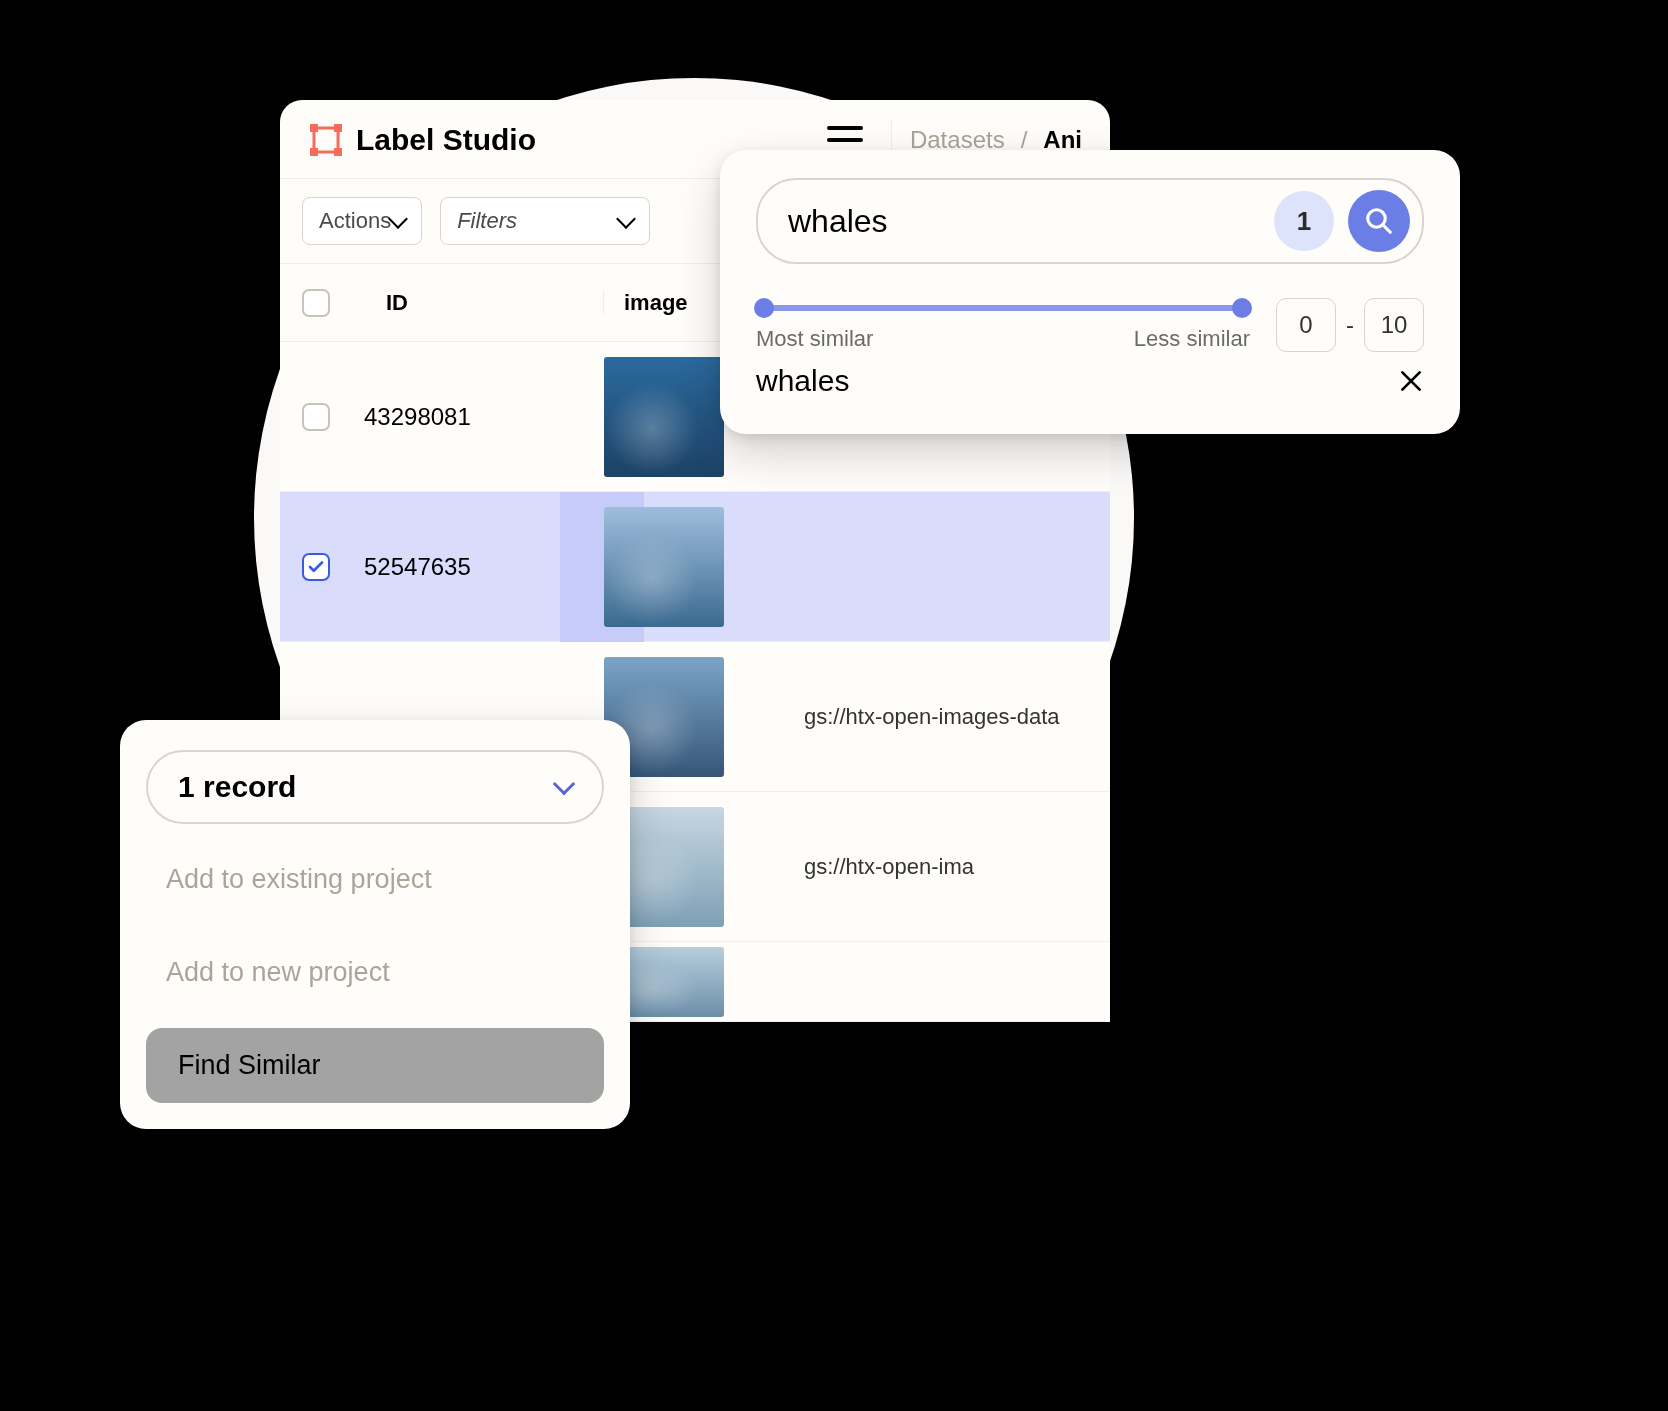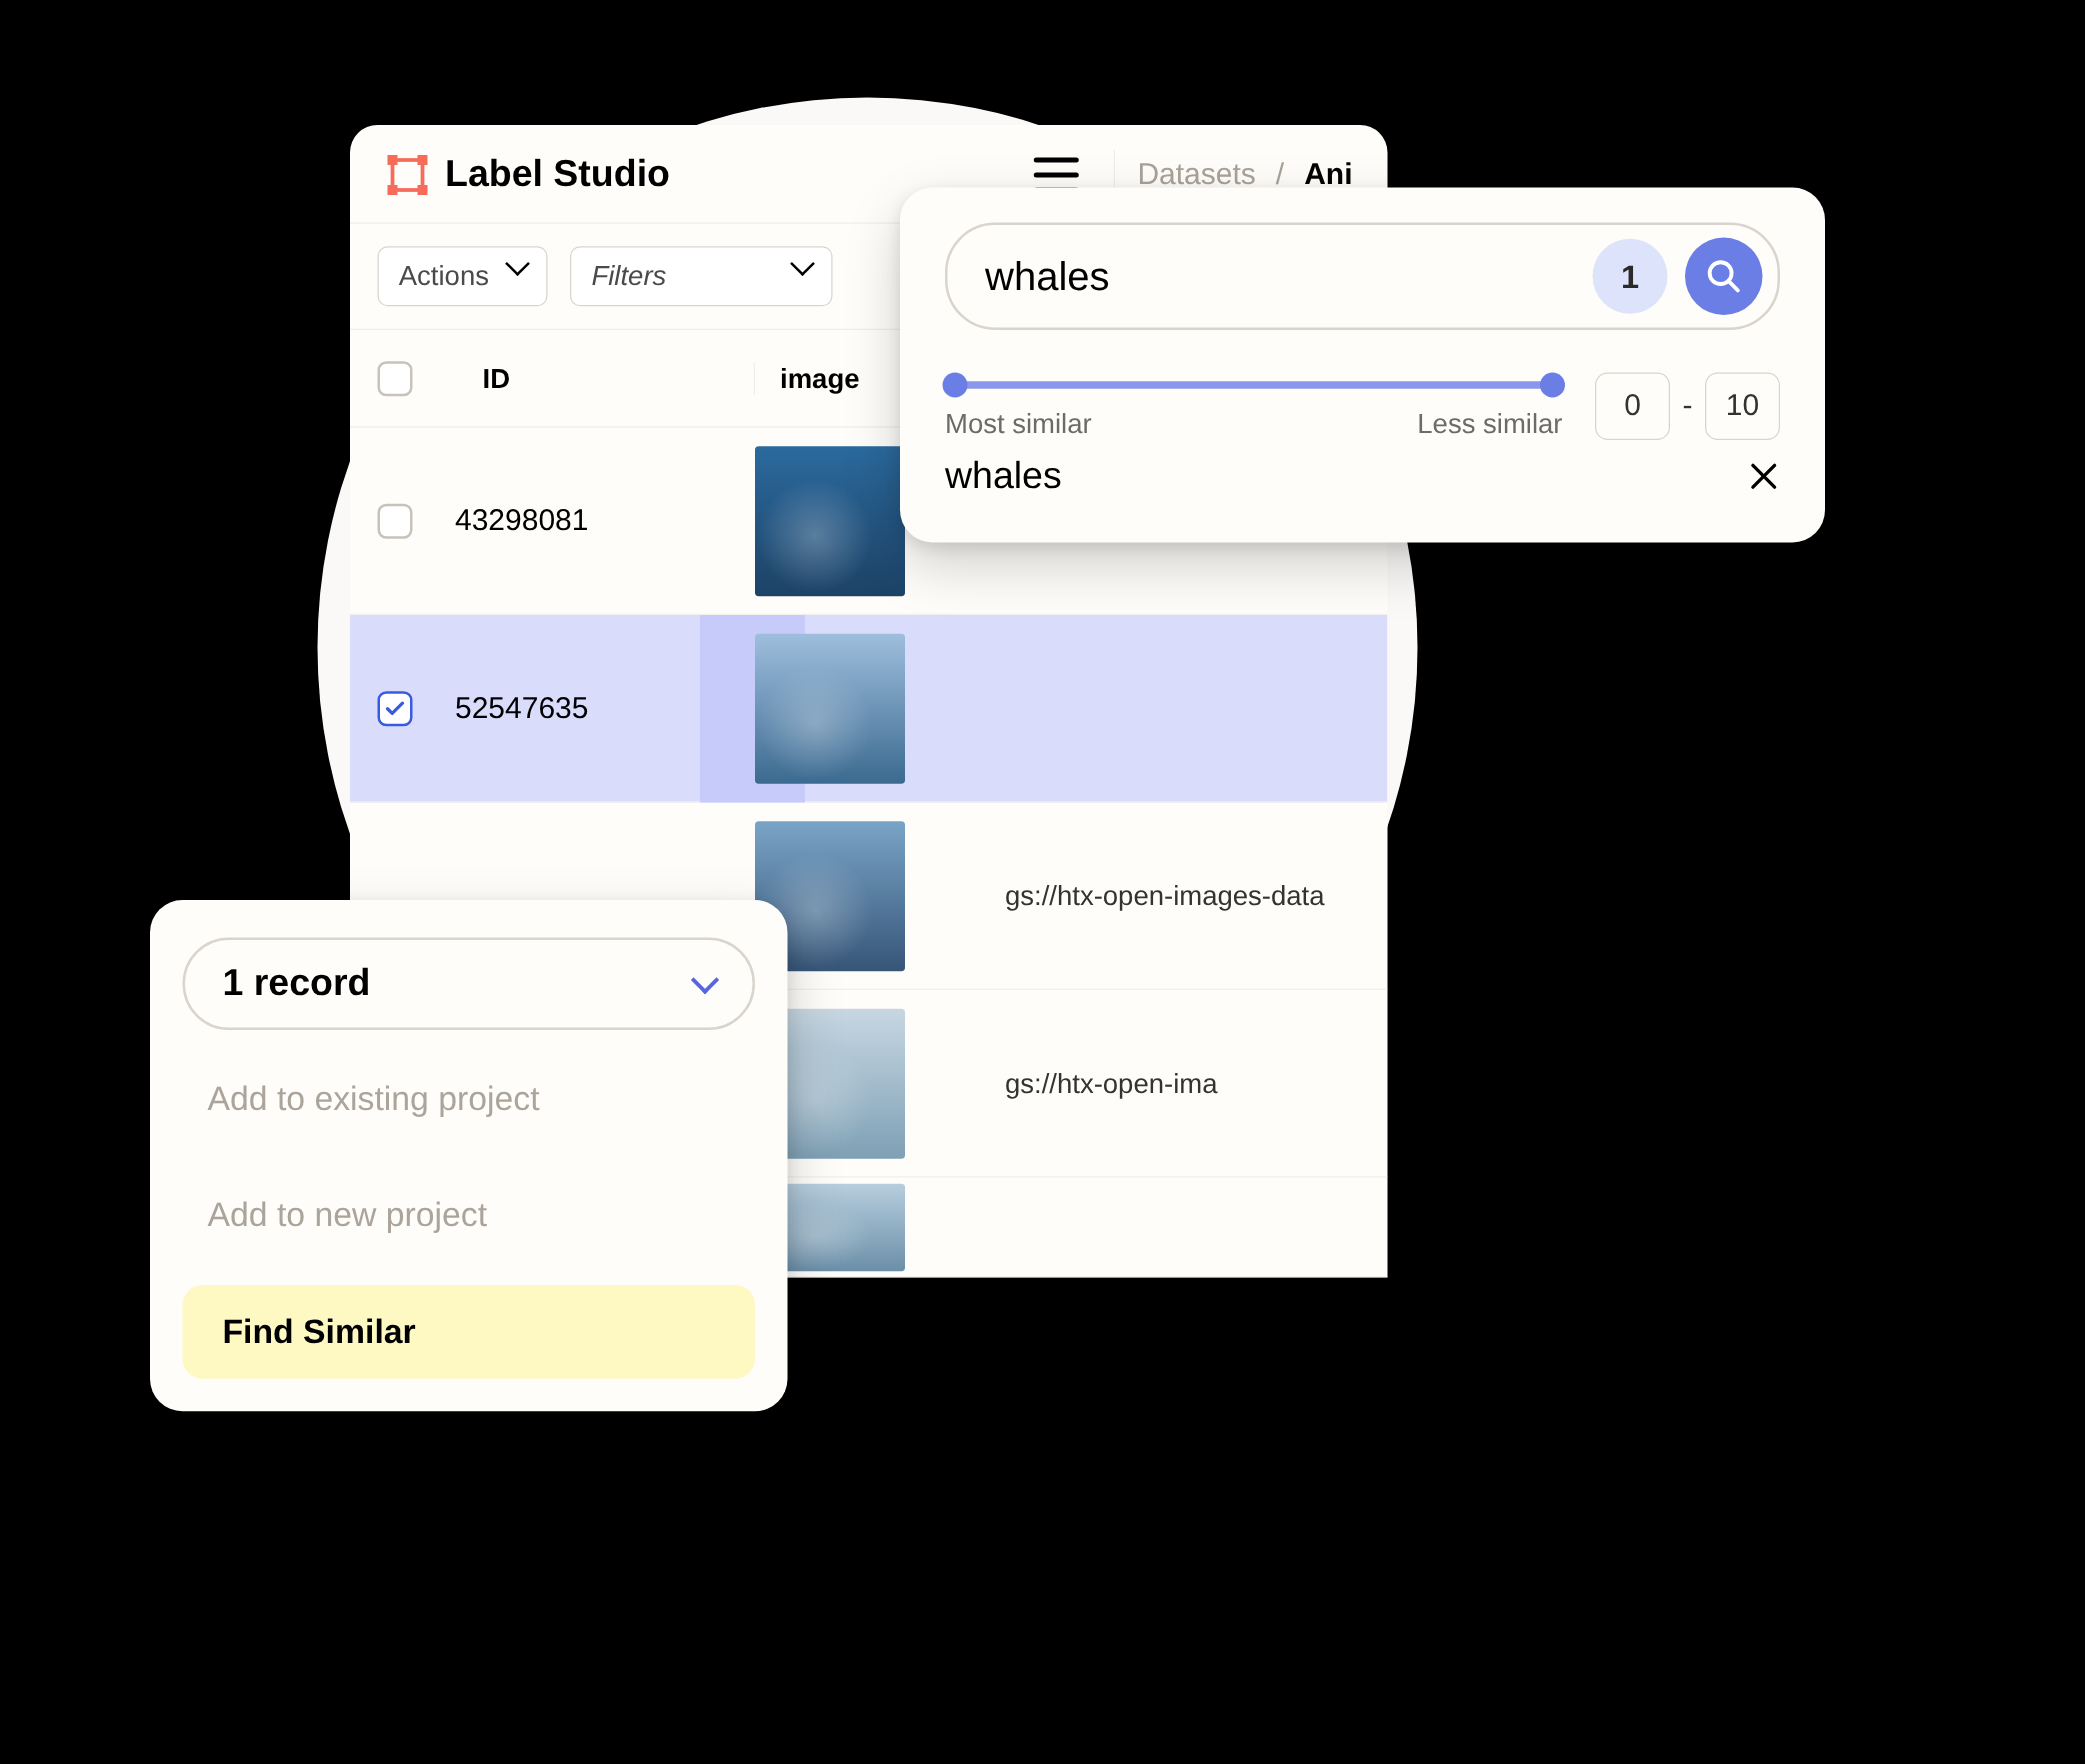--- a/index.html
+++ b/index.html
@@ -71,24 +71,24 @@
     .crumb-sep { color: #a9a299; }
     .crumb-current { color: #000; font-weight: 600; }
 
     .toolbar {
       display: flex;
       gap: 18px;
       padding: 18px 22px;
       border-bottom: 1px solid #eee;
     }
     .dropdown {
-      display: flex; align-items: flex-start; justify-content: space-between;
+      display: flex; align-items: center; justify-content: space-between;
       border: 1px solid #d9d4cd; border-radius: 8px;
       padding: 10px 16px; font-size: 22px; color: #4a4a4a;
-      background: #fff; cursor: pointer; gap: 16px;
+      background: #fff; cursor: pointer; 
     }
     .dropdown.wide { width: 210px; font-style: italic; }
     .chev { width: 14px; height: 14px; border-right: 2.5px solid #000; border-bottom: 2.5px solid #000; transform: rotate(45deg); margin-top: -4px; }
 
     .table-head, .table-row {
       display: flex; align-items: center;
       padding: 0 22px;
       height: 150px;
     }
     .table-head { height: 78px; border-bottom: 1px solid #eee; }
@@ -202,21 +202,21 @@
       border: 2px solid #d9d4cd; border-radius: 40px;
       padding: 18px 30px; font-size: 30px; font-weight: 700;
       cursor: pointer;
     }
     .chev-blue { width: 16px; height: 16px; border-right: 3px solid #5566e0; border-bottom: 3px solid #5566e0; transform: rotate(45deg); margin-top: -6px; }
     .menu-item {
       padding: 22px 20px; font-size: 27px; color: #aaa49b; border-radius: 16px;
       margin-top: 18px; cursor: pointer;
     }
     .menu-item.active {
-      background: #fef9c3; color: #000; font-weight: 700; padding-left: 32px;
+      background: #a3a3a3; color: #000; font-weight: 400; padding-left: 32px;
     }
   </style>
 </head>
 <body>
 
 <div class="circle-bg"></div>
 
 <div class="main-panel">
   <div class="header">
     <div class="logo-box">

